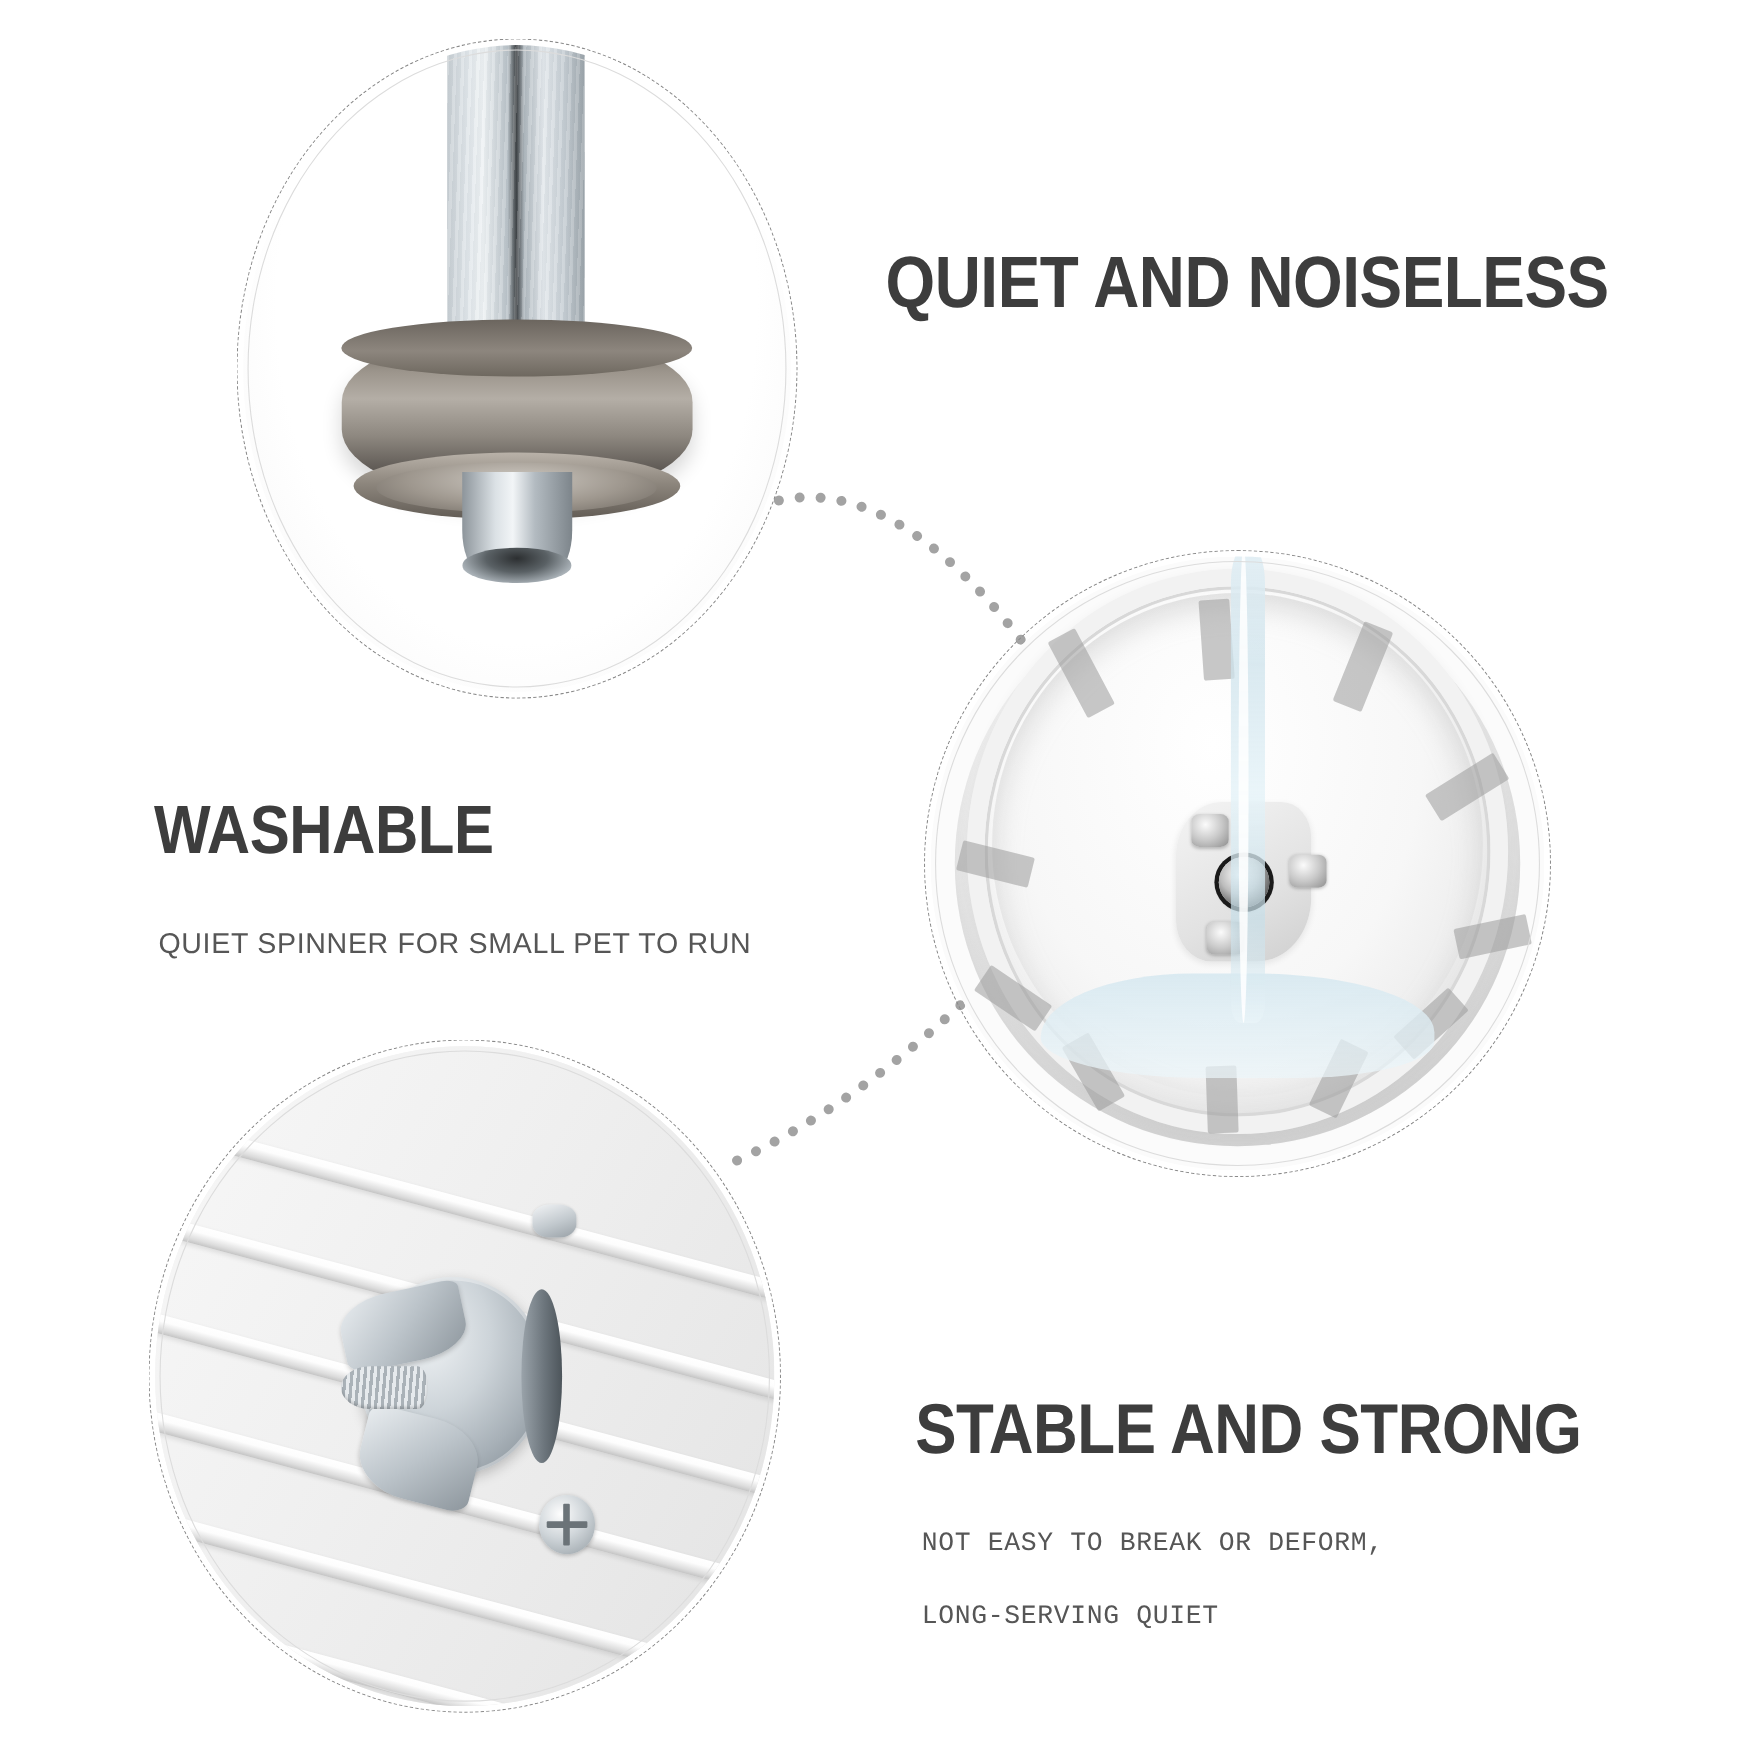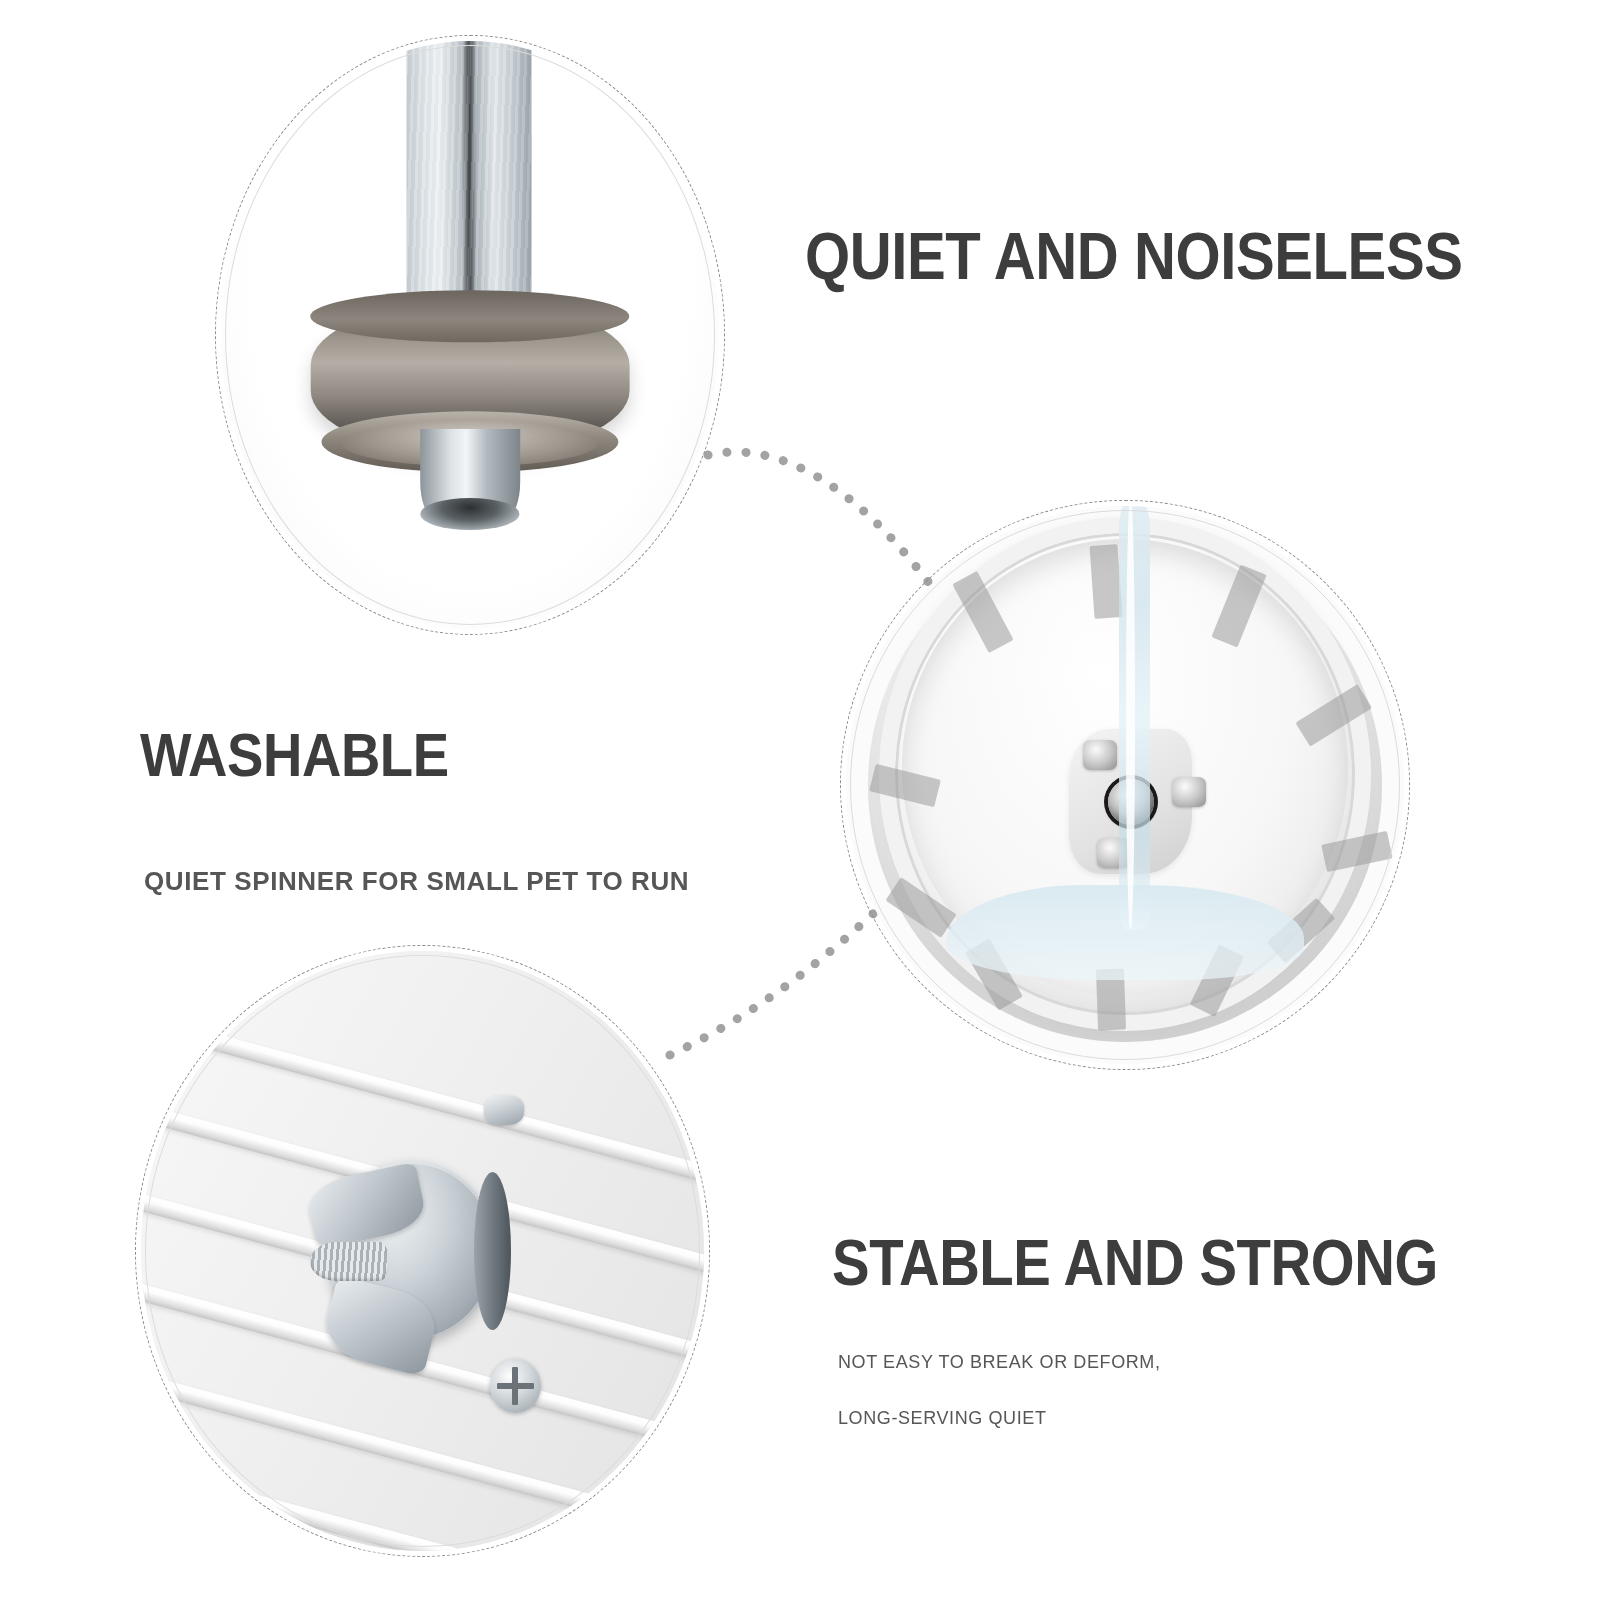--- a/index.html
+++ b/index.html
@@ -71,21 +71,21 @@
     white-space: nowrap;
     line-height: 1.75;
   }
 
   .h-quiet   { font-size: 66px; }
   .h-wash    { font-size: 62px; }
   .h-stable  { font-size: 64px; }
 
   .s-quiet   { font-size: 26px; }
   .s-wash    { font-size: 26px; }
-  .s-stable  { font-size: 18px; }
+  .s-stable  { font-size: 24px; font-family: Liberation Mono, monospace; }
 
   
   #bearing-scene { position: absolute; inset: 0; background:
       radial-gradient(ellipse at 50% 40%, #ffffff 0%, #ffffff 62%, #f4f4f4 100%); }
   .shaft {
     position: absolute;
     left: 50%;
     top: -4%;
     width: 25%;
     height: 58%;
@@ -412,22 +412,22 @@
     <div class="inner-ring"></div>
     <div class="dash-ring"></div>
   </div>
 
   <div class="text-block" style="left:805px; top:222px;">
     <div class="headline h-quiet">QUIET AND NOISELESS</div>
   </div>
 
   <div class="text-block" style="left:140px; top:722px;">
     <div class="headline h-wash">WASHABLE</div>
-    <div class="subline s-wash" style="margin-top:72px; margin-left:4px;font-weight:bold;">QUIET SPINNER FOR SMALL PET TO RUN</div>
-  </div>
-
-  <div class="text-block" style="left:832px; top:1230px;">
+    <div class="subline s-wash" style="margin-top:48px; margin-left:4px;">QUIET SPINNER FOR SMALL PET TO RUN</div>
+  </div>
+
+  <div class="text-block" style="left:832px; top:1266px;">
     <div class="headline h-stable">STABLE AND STRONG</div>
     <div class="subline s-stable" style="margin-top:50px; margin-left:6px;">NOT EASY TO BREAK OR DEFORM,</div>
     <div class="subline s-stable" style="margin-top:24px; margin-left:6px;">LONG-SERVING QUIET</div>
   </div>
 
 </div>
 
 </body></html>

